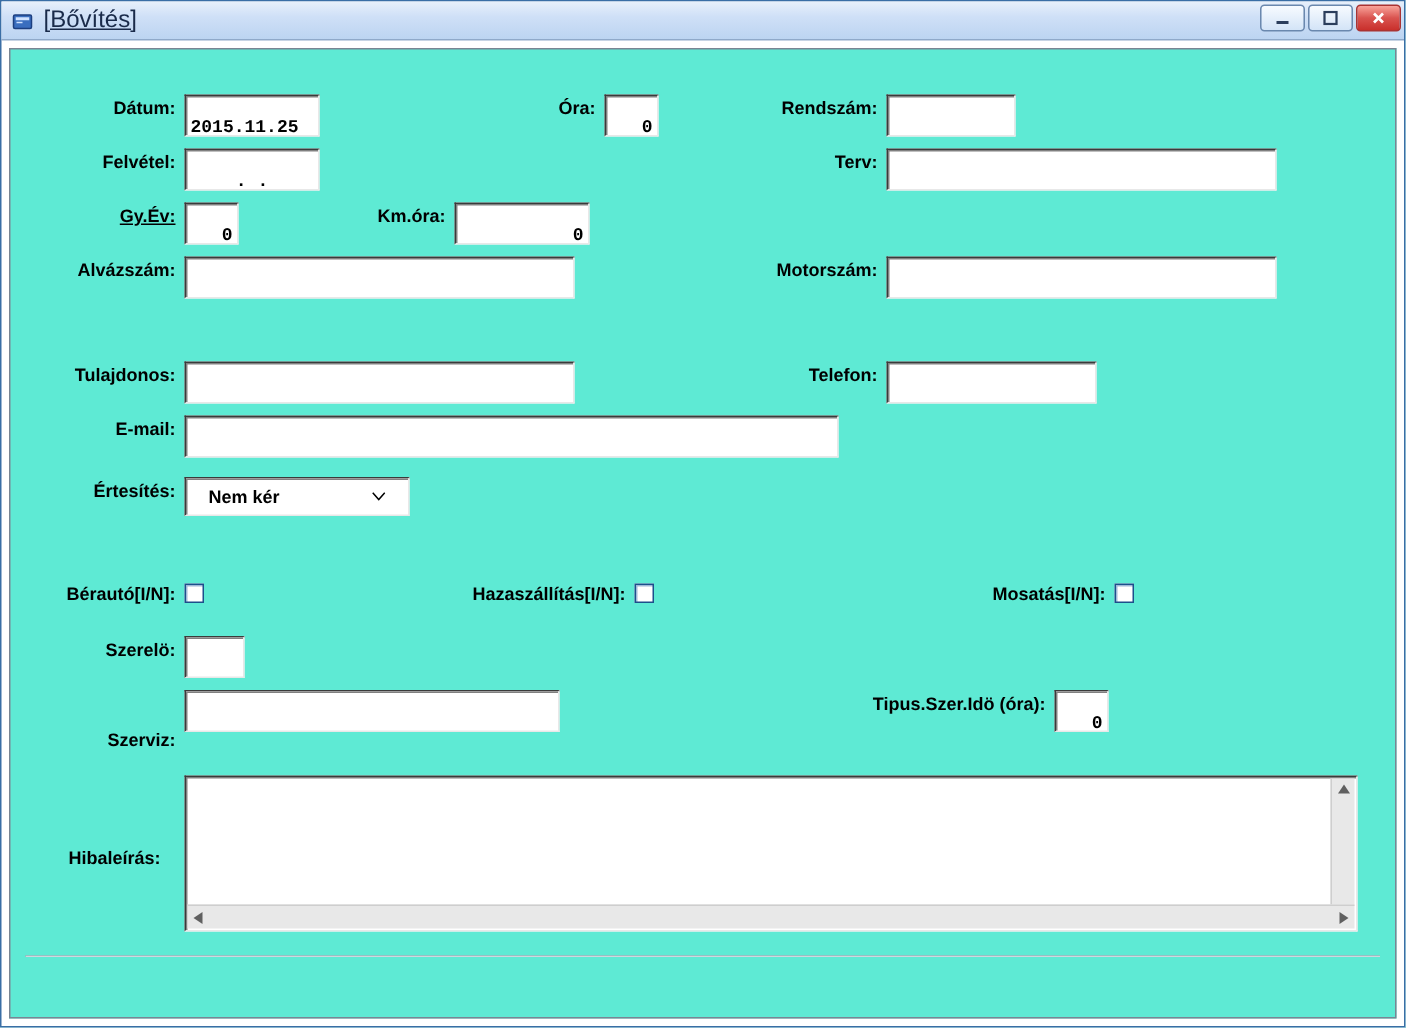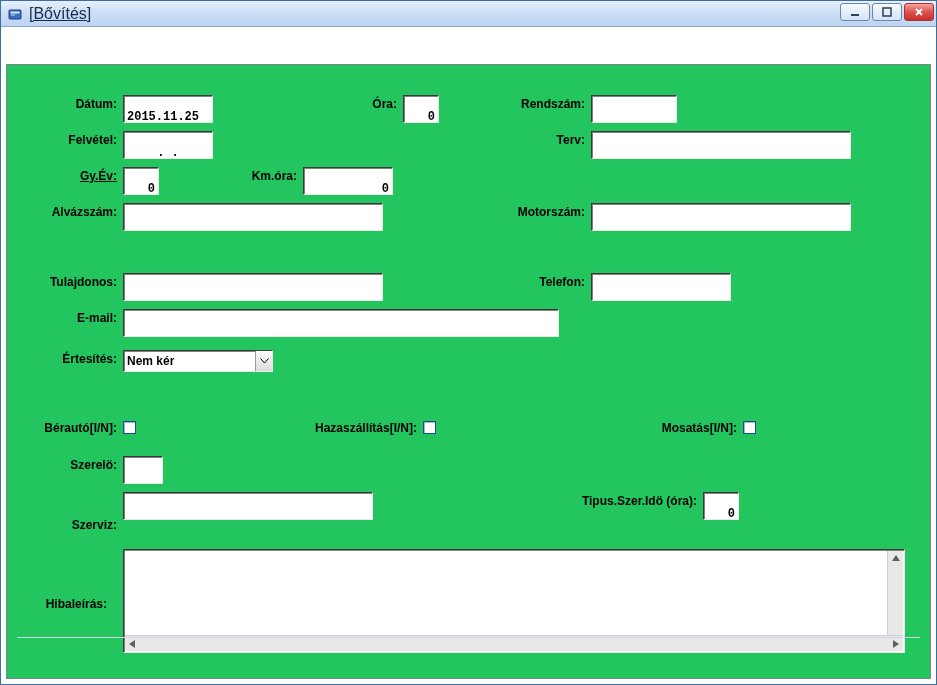--- a/index.html
+++ b/index.html
@@ -56,23 +56,22 @@
   }
   .win-btn.close {
     background: linear-gradient(to bottom, #f9a39a, #d9534f 50%, #c9302c);
     border-color: #a33;
   }
   .win-btn svg { display: block; }
 
   .client-area {
     position: absolute;
     left: 5px; right: 5px; top: 31px; bottom: 5px;
-    background: #22c55e;
+    background: #5eead4;
     border: 1px solid #7a8593;
-    margin-top: 32px;
   }
 
   .form-area {
     position: absolute;
     left: 10px; right: 10px; top: 10px; bottom: 48px;
   }
 
   .lbl {
     position: absolute;
     color: #000;
@@ -91,21 +90,21 @@
     border-bottom-color: #e8e8e8;
     box-shadow: inset 1px 1px 0 #808080;
     padding: 13px 3px;
     font-family: "Courier New", monospace;
     font-size: 12px;
     line-height: 16px;
   }
   .field.num { text-align: right; font-weight: bold; }
   .field.date { font-weight: bold; }
   .field.sel {
-    display: flex; align-items: center; padding: 0;
+    display: flex; align-items: center; padding: 12px;
     font-family: Tahoma, Arial, sans-serif;
     font-weight: bold;
   }
   .field.sel .sel-text { flex: 1; padding: 1px 3px; }
   .field.sel .sel-btn {
     width: 17px; height: 100%;
     background: linear-gradient(to bottom, #fdfdfd, #dcdcdc);
     border-left: 1px solid #9a9a9a;
     display: flex; align-items: center; justify-content: center;
   }

